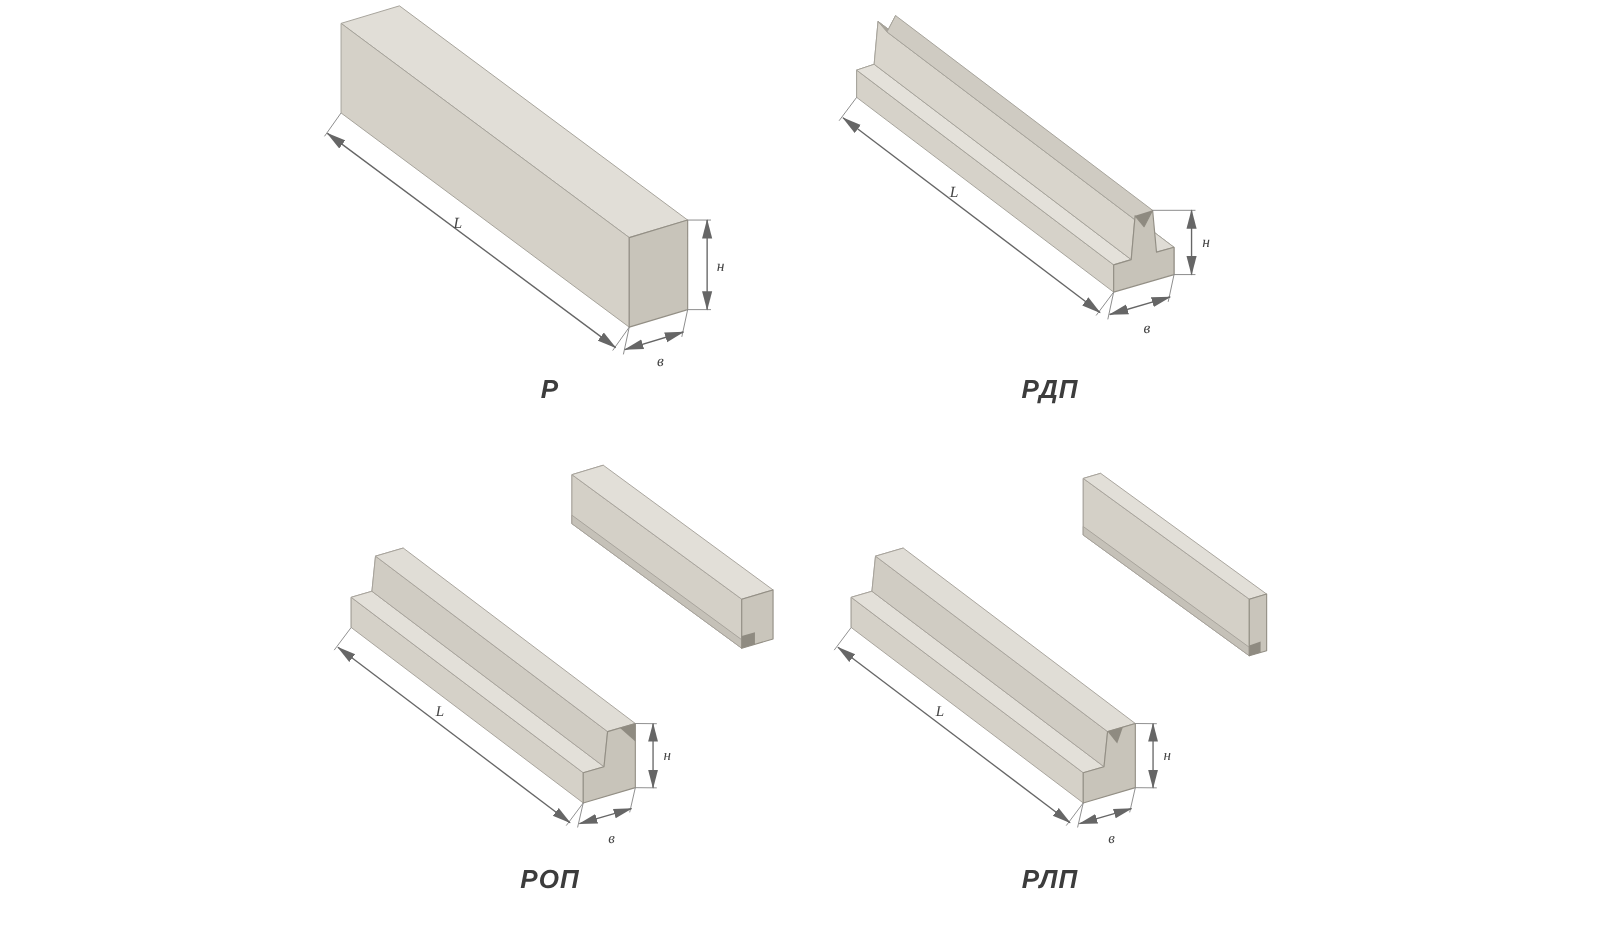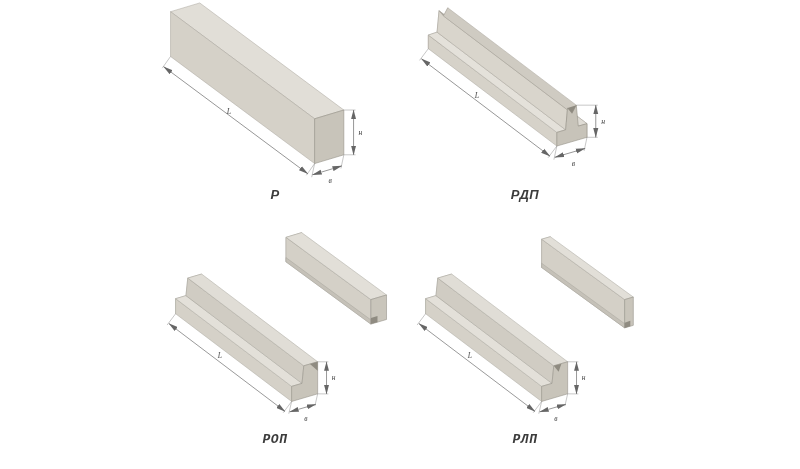--- a/index.html
+++ b/index.html
@@ -11,21 +11,21 @@
     width:500px;
   }
   .cell{display:flex;flex-direction:column;align-items:center;justify-content:flex-start;}
   .cell.bottom{padding-top:14px;}
   .drawing-top{height:185px;display:block;}
   .drawing-bottom{height:200px;display:block;}
   .caption{
     font-style:italic;font-weight:bold;font-size:13px;color:#3c3c3c;
     letter-spacing:0.5px;margin-top:2px;font-family:"Liberation Sans",sans-serif;
   }
-  .cell.bottom .caption{margin-top:6px;font-family:Liberation Mono, monospace;}
+  .cell.bottom .caption{margin-top:6px;}
   .face{stroke:#a6a29a;stroke-width:0.5;stroke-linejoin:round;}
   .endface{stroke:#938f85;stroke-width:0.6;stroke-linejoin:round;}
   .notch{stroke:none;}
   .dim-line{stroke:#666;stroke-width:0.7;fill:none;}
   .ext-line{stroke:#8a8a8a;stroke-width:0.5;}
   .dim-text{font-family:"Liberation Serif",serif;font-style:italic;font-size:8px;fill:#444;}
 </style>
 </head>
 <body>
 

